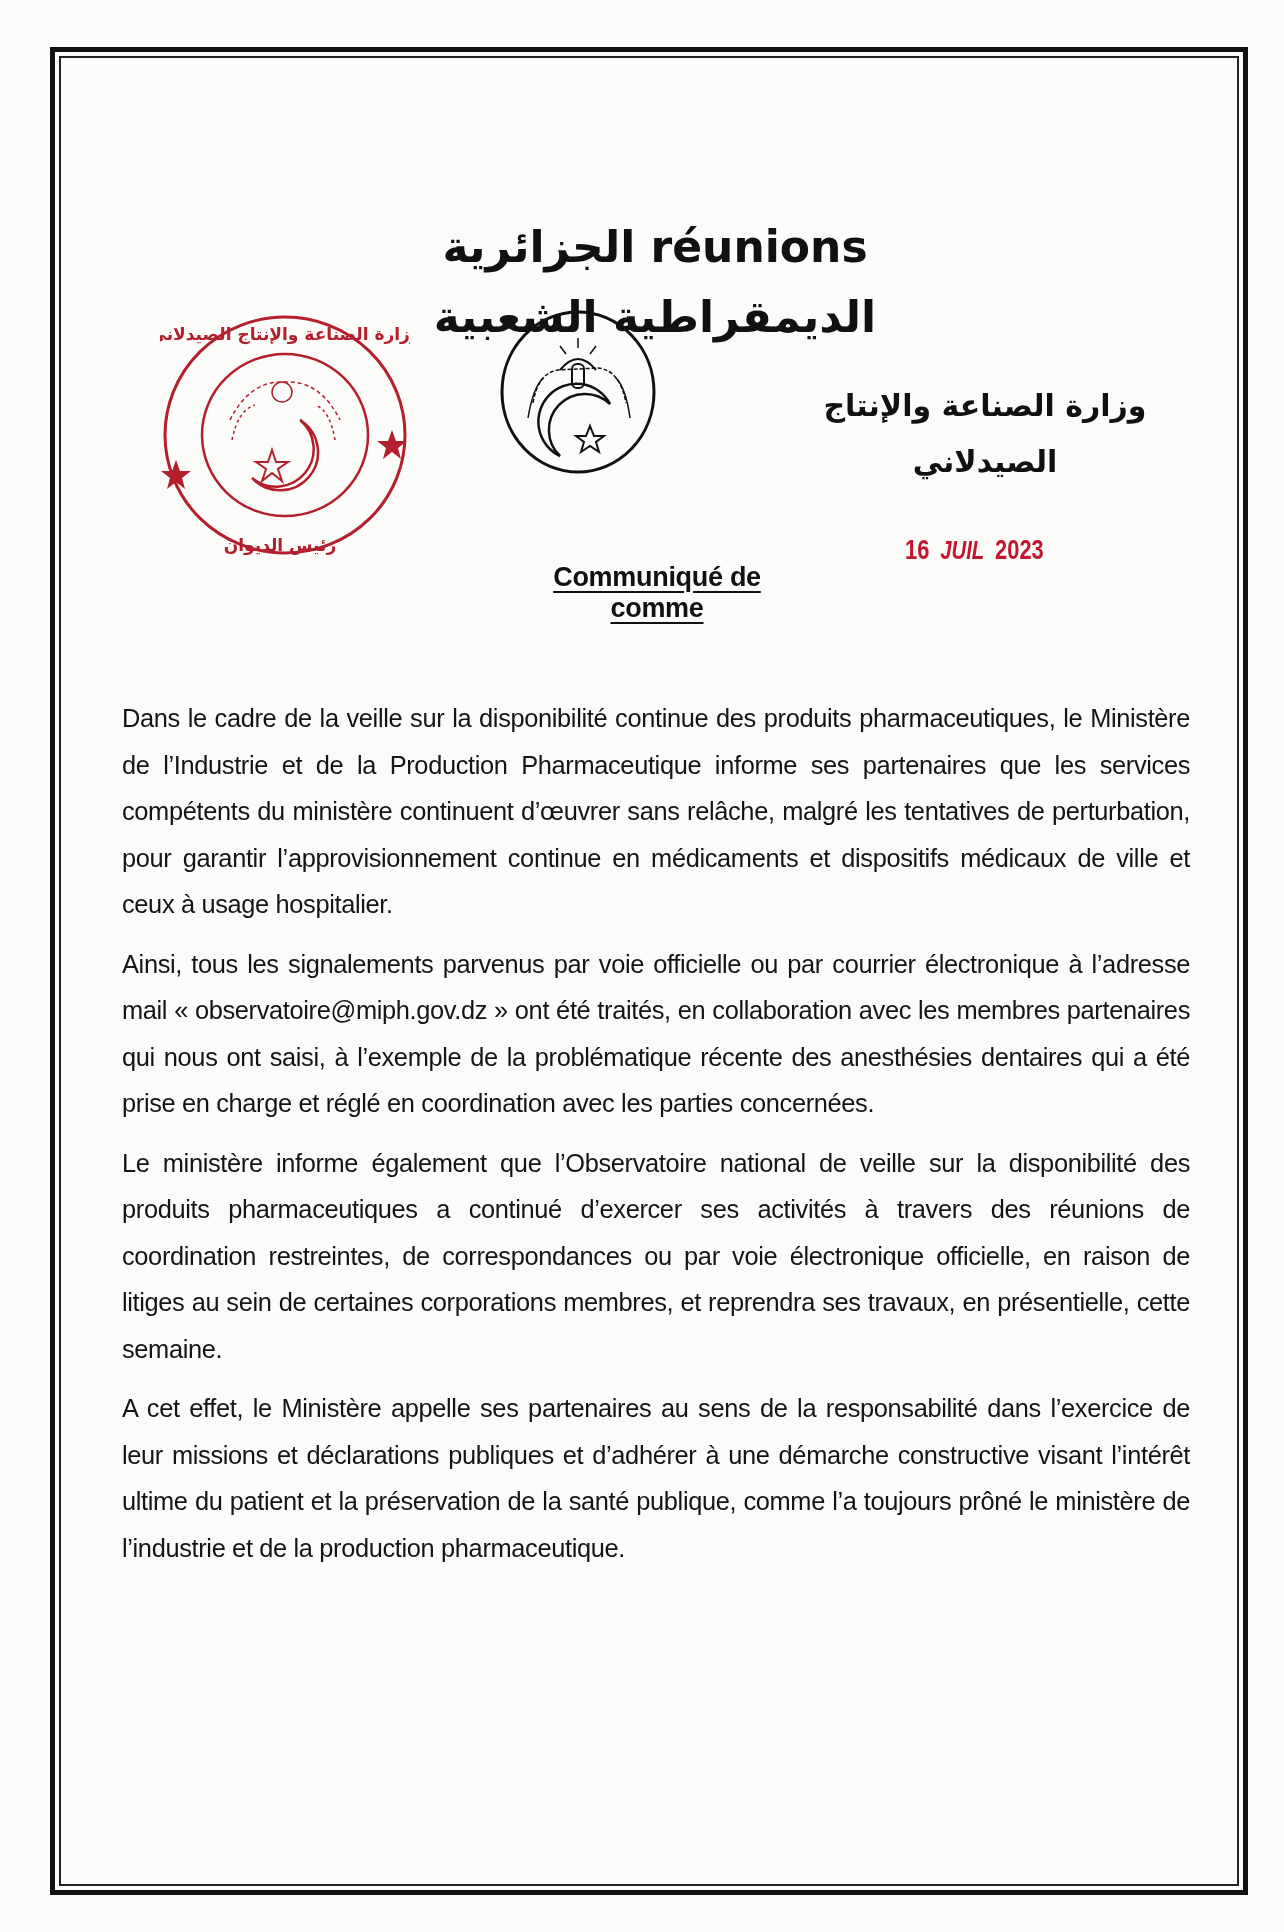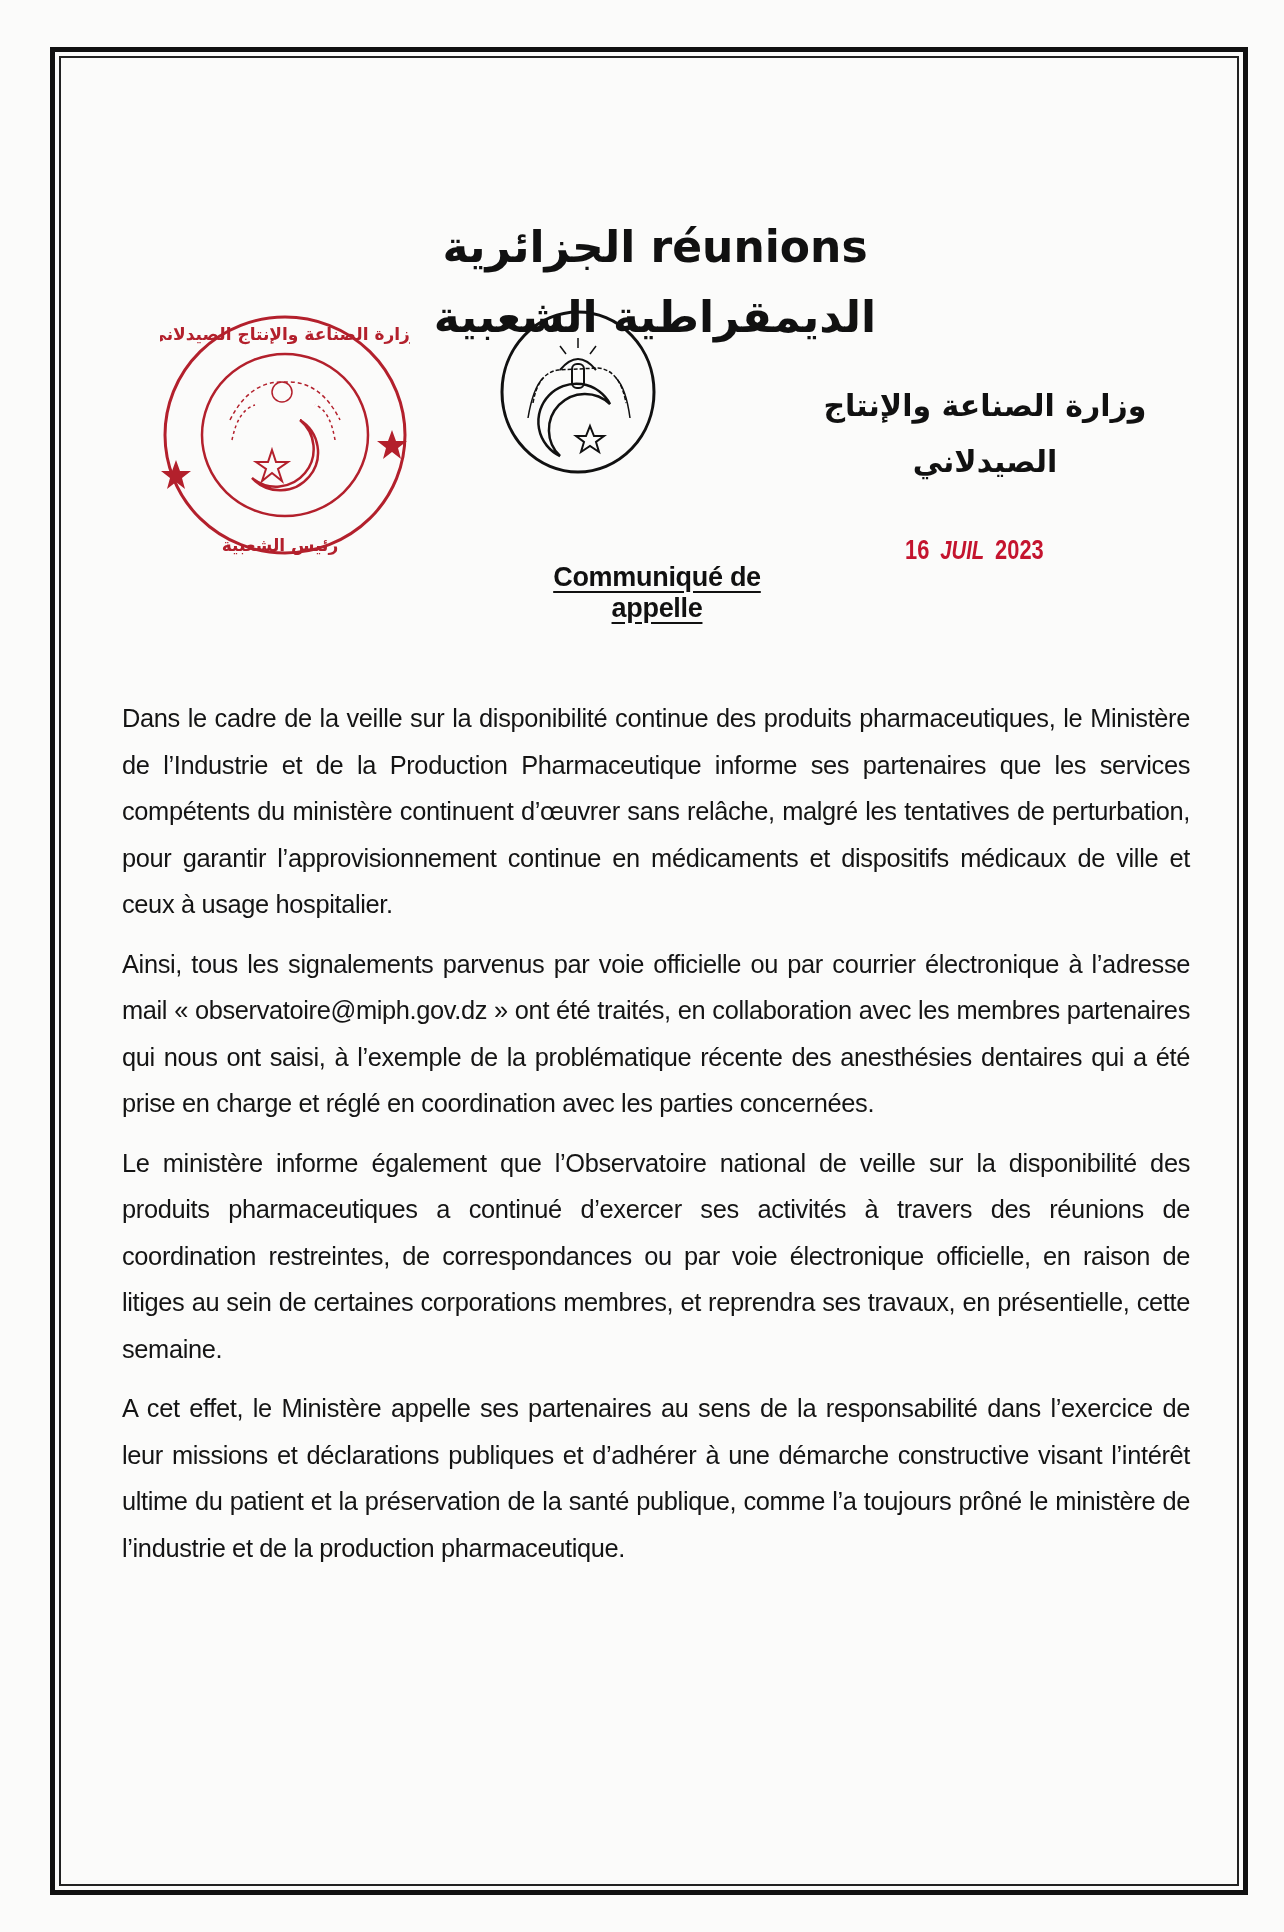--- a/index.html
+++ b/index.html
@@ -69,40 +69,40 @@
       <path d="M72 130 Q78 100 95 95 M175 130 Q170 100 155 95" stroke-width="1.5" stroke-dasharray="3 3"></path>
       <circle cx="122" cy="82" r="10" stroke-width="1.5"></circle>
     </g>
     <g fill="#b3202c">
       <polygon points="16,150 20,161 31,161 22,168 25,179 16,172 7,179 10,168 1,161 12,161"></polygon>
       <polygon points="232,120 236,131 247,131 238,138 241,149 232,142 223,149 226,138 217,131 228,131"></polygon>
     </g>
     <text x="125" y="30" fill="#b3202c" font-family="DejaVu Sans, sans-serif" font-size="17" font-weight="bold" text-anchor="middle" direction="rtl">وزارة الصناعة والإنتاج الصيدلاني</text>
   </svg>
 </div>
-<div class="stamp-caption">رئيس الشعبية</div>
+<div class="stamp-caption">رئيس الديوان</div>
 
 <div class="emblem">
   <svg width="160" height="168" viewBox="0 0 160 168">
     <g fill="none" stroke="#111">
       <ellipse cx="80" cy="84" rx="76" ry="80" stroke-width="3"></ellipse>
       <path d="M62 148 A38 38 0 1 1 112 96 A28 28 0 1 0 62 148 Z" stroke-width="2.5"></path>
       <polygon points="92,118 96,128 106,128 98,134 101,144 92,138 83,144 86,134 78,128 88,128" stroke-width="2"></polygon>
       <path d="M62 62 Q80 40 98 62" stroke-width="2"></path>
       <path d="M80 40 L80 30 M68 46 L62 38 M92 46 L98 38" stroke-width="1.5"></path>
       <path d="M35 95 Q40 65 60 62 L100 60 Q122 62 128 95" stroke-width="1.5" stroke-dasharray="4 2"></path>
       <path d="M30 110 Q35 80 45 70 M132 110 Q128 80 118 70" stroke-width="1.5"></path>
       <rect x="74" y="56" width="12" height="24" rx="5" stroke-width="2"></rect>
     </g>
   </svg>
 </div>
 
 <div class="ministry-ar">وزارة الصناعة والإنتاج الصيدلاني</div>
 
-<div class="doc-title">Communiqué de appelle</div>
+<div class="doc-title">Communiqué de comme</div>
 
 <div class="date-stamp">
   <span>16</span>
   <span class="month">JUIL</span>
   <span>2023</span>
 </div>
 
 <div class="body-text">
   <p class="para">Dans le cadre de la veille sur la disponibilité continue des produits pharmaceutiques, le Ministère de l’Industrie et de la Production Pharmaceutique informe ses partenaires que les services compétents du ministère continuent d’œuvrer sans relâche, malgré les tentatives de perturbation, pour garantir l’approvisionnement continue en médicaments et dispositifs médicaux de ville et ceux à usage hospitalier.</p>
   <p class="para">Ainsi, tous les signalements parvenus par voie officielle ou par courrier électronique à l’adresse mail « observatoire@miph.gov.dz » ont été traités, en collaboration avec les membres partenaires qui nous ont saisi, à l’exemple de la problématique récente des anesthésies dentaires qui a été prise en charge et réglé en coordination avec les parties concernées.</p>

